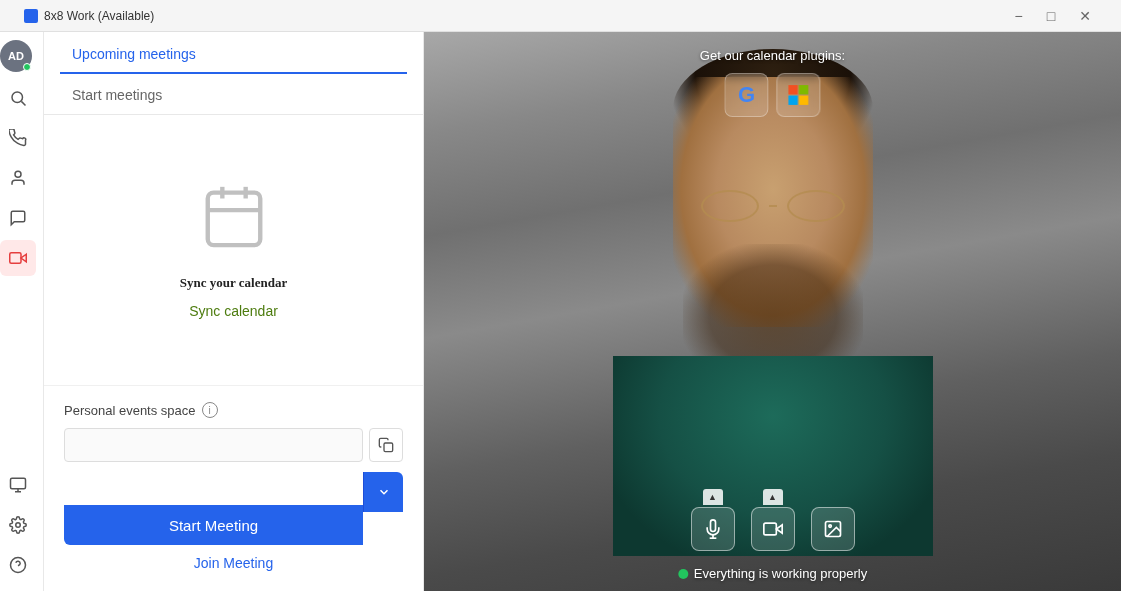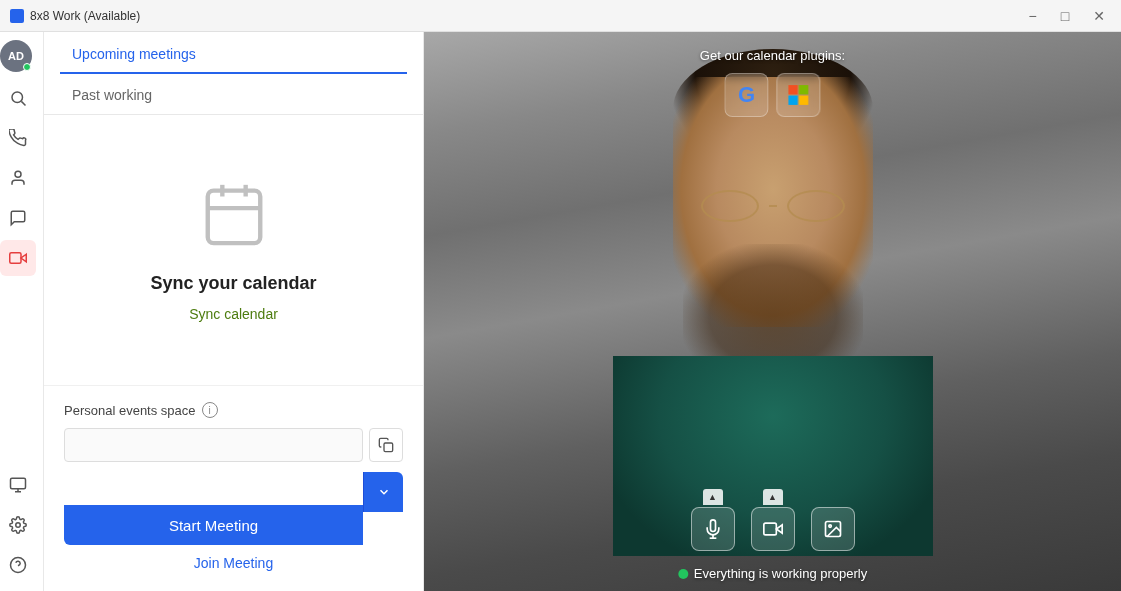--- a/index.html
+++ b/index.html
@@ -13,21 +13,21 @@
       background: #fff;
     }
 
     
     .title-bar {
       height: 32px;
       background: #f5f5f5;
       display: flex;
       align-items: center;
       justify-content: space-between;
-      padding: 0 10px;
+      padding: 0 24px;
       border-bottom: 1px solid #e0e0e0;
       flex-shrink: 0;
     }
     .title-bar-text {
       font-size: 12px;
       color: #333;
       display: flex;
       align-items: center;
       gap: 6px;
     }
@@ -162,23 +162,24 @@
     }
     .calendar-icon-wrap {
       margin-bottom: 8px;
     }
     .calendar-icon-wrap svg {
       width: 70px;
       height: 70px;
       color: #c0c0c0;
     }
     .sync-title {
-      font-size: 18px;
+      font-size: 13px;
       font-weight: 600;
       color: #222;
+      font-family: Liberation Serif, serif;
     }
     .sync-desc {
       font-size: 13px;
       color: #666;
       text-align: center;
       line-height: 1.5;
     }
     .sync-link {
       color: #4d7c0f;
       font-size: 14px;
@@ -465,21 +466,21 @@
             <line x1="12" y1="17" x2="12.01" y2="17"></line>
         </svg>
       </div>
     </div>
   </div>
 
   <div class="content-area">
 
     <div class="tabs">
       <div class="tab active">Upcoming meetings</div>
-      <div class="tab">Past working</div>
+      <div class="tab">Start meetings</div>
     </div>
 
     <div class="calendar-section">
       <div class="calendar-icon-wrap">
         <svg width="70" height="70" viewBox="0 0 24 24" fill="none" stroke="#c0c0c0" stroke-width="1.5">
           <rect x="3" y="4" width="18" height="18" rx="2" ry="2"></rect>
           <line x1="16" y1="2" x2="16" y2="6"></line>
           <line x1="8" y1="2" x2="8" y2="6"></line>
           <line x1="3" y1="10" x2="21" y2="10"></line>
         </svg>

